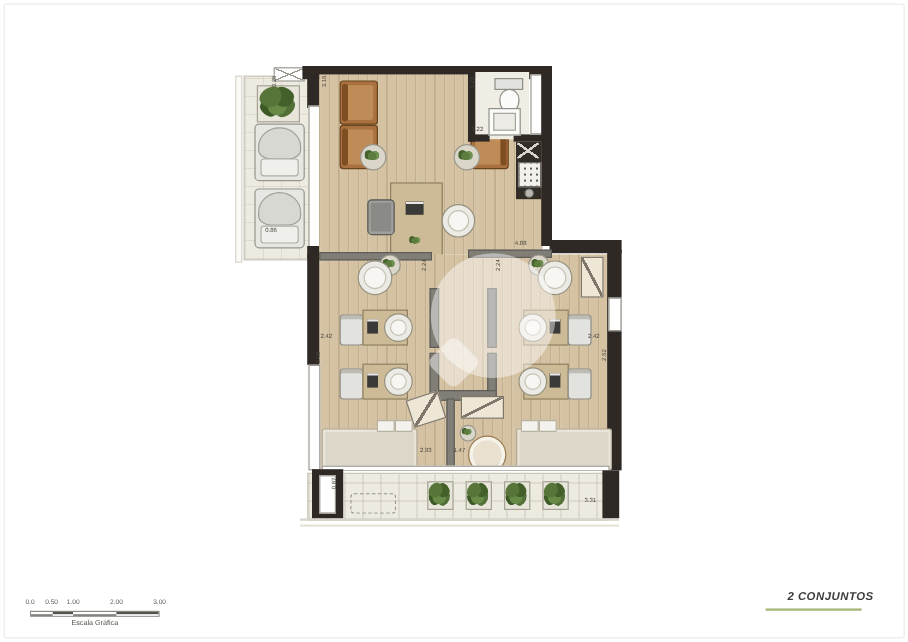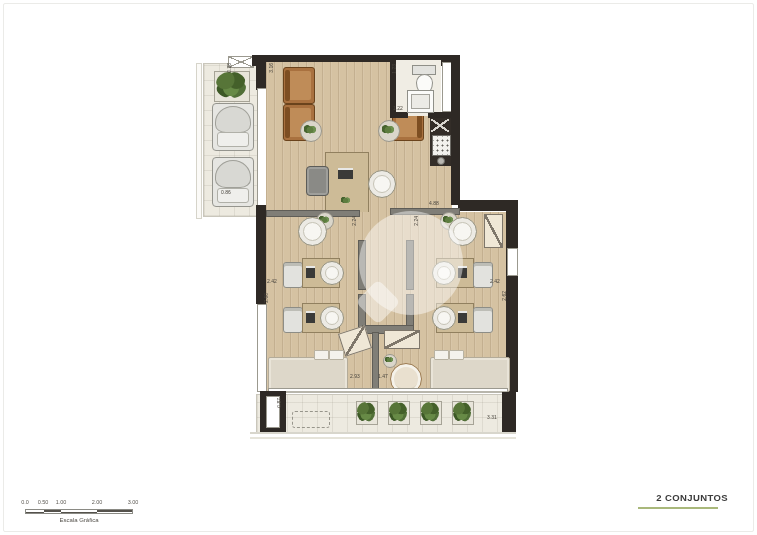--- a/index.html
+++ b/index.html
@@ -227,15 +227,15 @@
     </div>
     <div style="display:flex;height:50%;">
       <span style="width:18px;background:#55524c;"></span>
         <span style="width:18px;background:#fff;"></span>
         <span style="width:36px;background:#55524c;"></span>
         <span style="width:36px;background:#fff;"></span>
     </div>
   </div>
   <div class="abs caption" style="left:25px;top:517px;width:108px;">Escala Gráfica</div>
 
-  <div class="abs title-text" style="left:598px;top:492px;width:130px;">2 CONJUNTOS</div>
+  <div class="abs title-text" style="left:598px;top:492px;width:130px;font-style:italic;">2 CONJUNTOS</div>
   <div class="abs accent-line" style="left:638px;top:507px;width:80px;height:2px;"></div>
 </div>
 
 </body></html>

